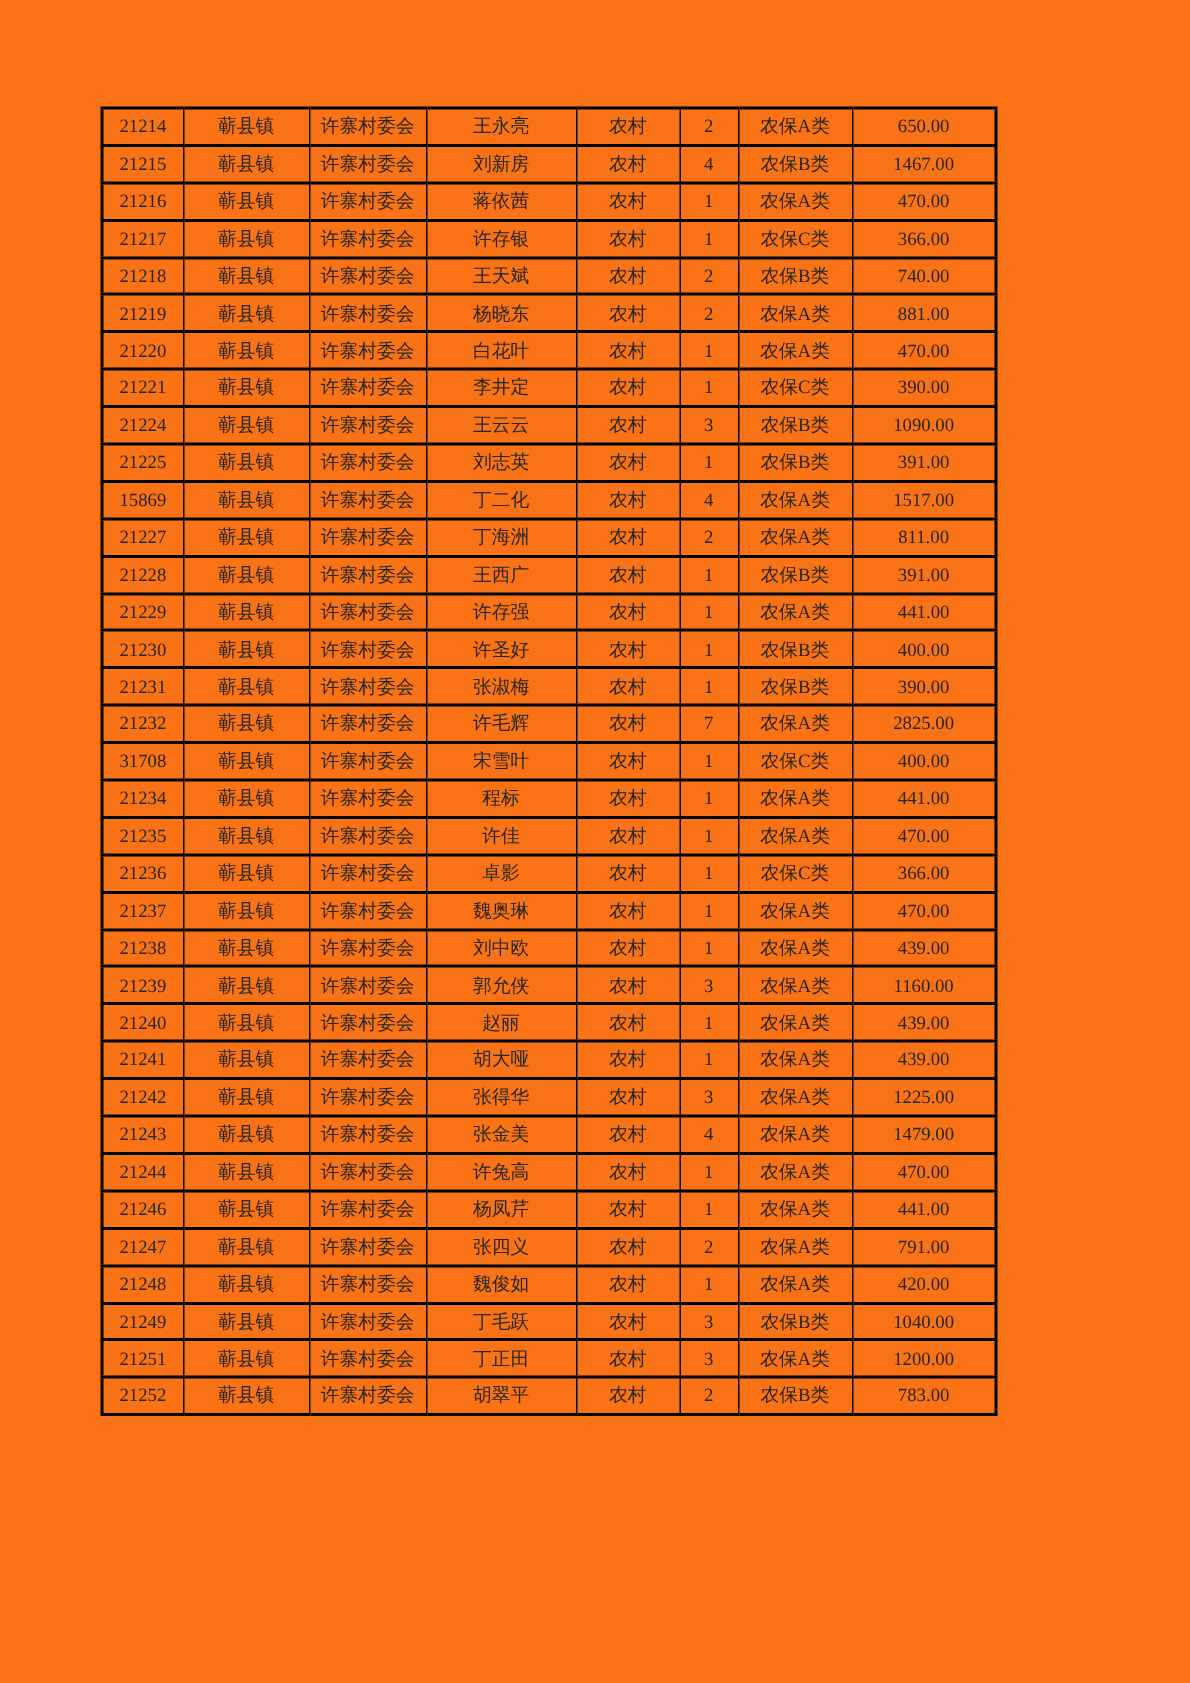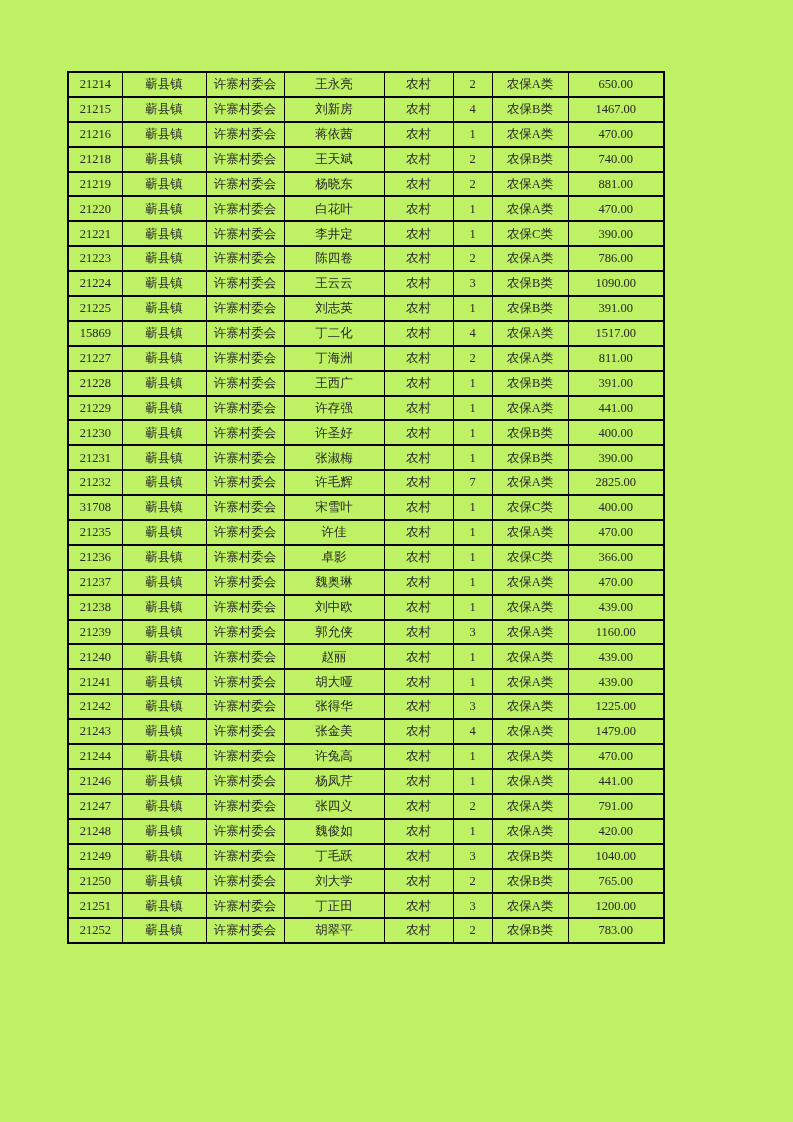--- a/index.html
+++ b/index.html
@@ -14,21 +14,21 @@
     color: #262626;
     position: relative;
     overflow: hidden;
   }
   .page {
     position: absolute;
     left: 0;
     top: 0;
     width: 793px;
     height: 1122px;
-    background: #bef264;
+    background: #f97316;
   }
   .table-wrap {
     position: absolute;
     left: 67px;
     top: 71px;
     width: 596px;
   }
   table.benefit-table {
     border-collapse: collapse;
     table-layout: fixed;
@@ -103,20 +103,30 @@
     <td>21216</td>
     <td>蕲县镇</td>
     <td>许寨村委会</td>
     <td>蒋依茜</td>
     <td>农村</td>
     <td>1</td>
     <td>农保A类</td>
     <td>470.00</td>
   </tr>
 
+  <tr>
+    <td>21217</td>
+    <td>蕲县镇</td>
+    <td>许寨村委会</td>
+    <td>许存银</td>
+    <td>农村</td>
+    <td>1</td>
+    <td>农保C类</td>
+    <td>366.00</td>
+  </tr>
 
   <tr>
     <td>21218</td>
     <td>蕲县镇</td>
     <td>许寨村委会</td>
     <td>王天斌</td>
     <td>农村</td>
     <td>2</td>
     <td>农保B类</td>
     <td>740.00</td>
@@ -149,30 +159,20 @@
     <td>蕲县镇</td>
     <td>许寨村委会</td>
     <td>李井定</td>
     <td>农村</td>
     <td>1</td>
     <td>农保C类</td>
     <td>390.00</td>
   </tr>
 
 
-  <tr>
-    <td>21223</td>
-    <td>蕲县镇</td>
-    <td>许寨村委会</td>
-    <td>陈四卷</td>
-    <td>农村</td>
-    <td>2</td>
-    <td>农保A类</td>
-    <td>786.00</td>
-  </tr>
 
   <tr>
     <td>21224</td>
     <td>蕲县镇</td>
     <td>许寨村委会</td>
     <td>王云云</td>
     <td>农村</td>
     <td>3</td>
     <td>农保B类</td>
     <td>1090.00</td>
@@ -270,20 +270,30 @@
     <td>31708</td>
     <td>蕲县镇</td>
     <td>许寨村委会</td>
     <td>宋雪叶</td>
     <td>农村</td>
     <td>1</td>
     <td>农保C类</td>
     <td>400.00</td>
   </tr>
 
+  <tr>
+    <td>21234</td>
+    <td>蕲县镇</td>
+    <td>许寨村委会</td>
+    <td>程标</td>
+    <td>农村</td>
+    <td>1</td>
+    <td>农保A类</td>
+    <td>441.00</td>
+  </tr>
 
   <tr>
     <td>21235</td>
     <td>蕲县镇</td>
     <td>许寨村委会</td>
     <td>许佳</td>
     <td>农村</td>
     <td>1</td>
     <td>农保A类</td>
     <td>470.00</td>
@@ -426,30 +436,20 @@
     <td>21249</td>
     <td>蕲县镇</td>
     <td>许寨村委会</td>
     <td>丁毛跃</td>
     <td>农村</td>
     <td>3</td>
     <td>农保B类</td>
     <td>1040.00</td>
   </tr>
 
-  <tr>
-    <td>21250</td>
-    <td>蕲县镇</td>
-    <td>许寨村委会</td>
-    <td>刘大学</td>
-    <td>农村</td>
-    <td>2</td>
-    <td>农保B类</td>
-    <td>765.00</td>
-  </tr>
 
   <tr>
     <td>21251</td>
     <td>蕲县镇</td>
     <td>许寨村委会</td>
     <td>丁正田</td>
     <td>农村</td>
     <td>3</td>
     <td>农保A类</td>
     <td>1200.00</td>

